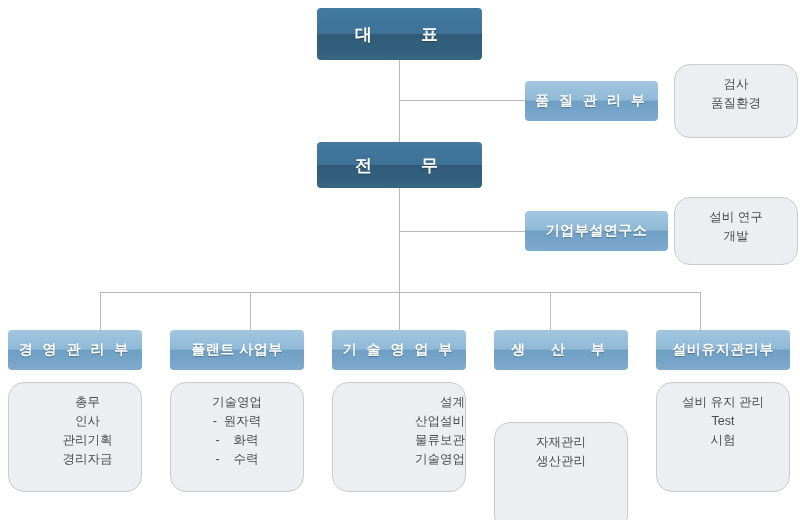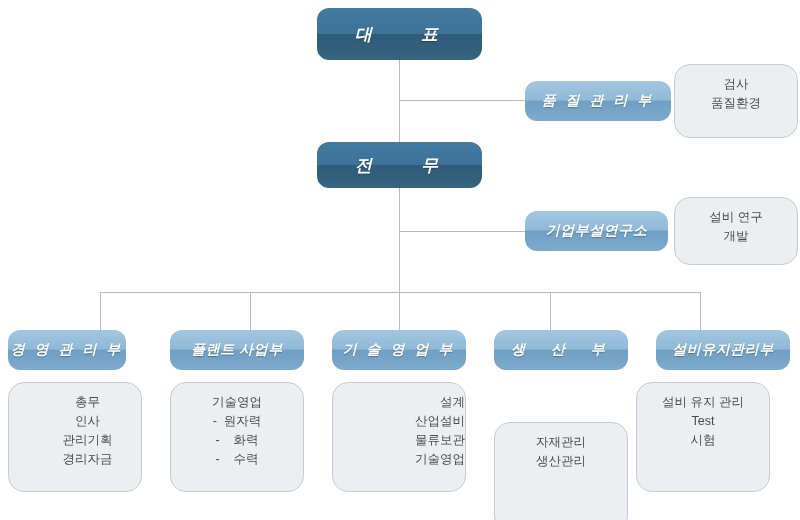--- a/index.html
+++ b/index.html
@@ -25,30 +25,29 @@
   .line {
     position: absolute;
     background: #b9babd;
   }
   .line.v { width: 1px; }
   .line.h { height: 1px; }
 
   
   .node {
     position: absolute;
-    border-radius: 12px;
+    border-radius: 4px;
     display: flex;
     align-items: center;
     justify-content: center;
     color: #ffffff;
     font-weight: bold;
     letter-spacing: 0.5px;
     text-shadow: 0 1px 1px rgba(0,0,0,0.28);
     box-sizing: border-box;
-    font-style: italic;
   }
 
   
   .node.dark {
     background: linear-gradient(to bottom,
                 #43789d 0%, #407characters 0%, #3f7499 49%,
                 #2f5a77 50%, #33627f 100%);
     background: linear-gradient(to bottom,
                 #437a9f 0%, #3e7298 49%,
                 #305b78 50%, #356580 100%);
@@ -100,41 +99,41 @@
   <div class="line v" style="left:100px; top:292px; height:38px;"></div>
   <div class="line v" style="left:250px; top:292px; height:38px;"></div>
   <div class="line v" style="left:399px; top:292px; height:38px;"></div>
   <div class="line v" style="left:550px; top:292px; height:38px;"></div>
   <div class="line v" style="left:700px; top:292px; height:38px;"></div>
 
   <div class="node dark wide-space" style="left:317px; top:8px; width:165px; height:52px;">
     <span class="label">대    표</span>
   </div>
 
-  <div class="node light mid-space" style="left:525px; top:81px; width:146px; height:40px;">
+  <div class="node light mid-space" style="left:525px; top:81px; width:133px; height:40px;">
     <span class="label">품 질 관 리 부</span>
   </div>
   <div class="detail" style="left:674px; top:64px; width:124px; height:74px;">
     <span class="row">검사</span>
     <span class="row">품질환경</span>
   </div>
 
   <div class="node dark wide-space" style="left:317px; top:142px; width:165px; height:46px;">
     <span class="label">전    무</span>
   </div>
 
   <div class="node light" style="left:525px; top:211px; width:143px; height:40px;">
     <span class="label">기업부설연구소</span>
   </div>
   <div class="detail" style="left:674px; top:197px; width:124px; height:68px;">
     <span class="row">설비 연구</span>
     <span class="row">개발</span>
   </div>
 
-  <div class="node light mid-space" style="left:8px; top:330px; width:118px; height:40px;text-align:center;">
+  <div class="node light mid-space" style="left:8px; top:330px; width:134px; height:40px;text-align:center;">
     <span class="label">경 영 관 리 부</span>
   </div>
   <div class="detail" style="left:8px; top:382px; width:134px; height:110px;padding-left:25px;">
     <span class="row">총무</span>
     <span class="row">인사</span>
     <span class="row">관리기획</span>
     <span class="row">경리자금</span>
   </div>
 
   <div class="node light" style="left:170px; top:330px; width:134px; height:40px;">
@@ -161,19 +160,19 @@
     <span class="label">생  산  부</span>
   </div>
   <div class="detail" style="left:494px; top:382px; width:134px; height:110px;margin-top:40px;">
     <span class="row">자재관리</span>
     <span class="row">생산관리</span>
   </div>
 
   <div class="node light" style="left:656px; top:330px; width:134px; height:40px;">
     <span class="label">설비유지관리부</span>
   </div>
-  <div class="detail" style="left:636px; top:382px; width:134px; height:110px;">
+  <div class="detail" style="left:656px; top:382px; width:134px; height:110px;">
     <span class="row">설비 유지 관리</span>
     <span class="row">Test</span>
     <span class="row">시험</span>
   </div>
 
 </div>
 
 </body></html>

